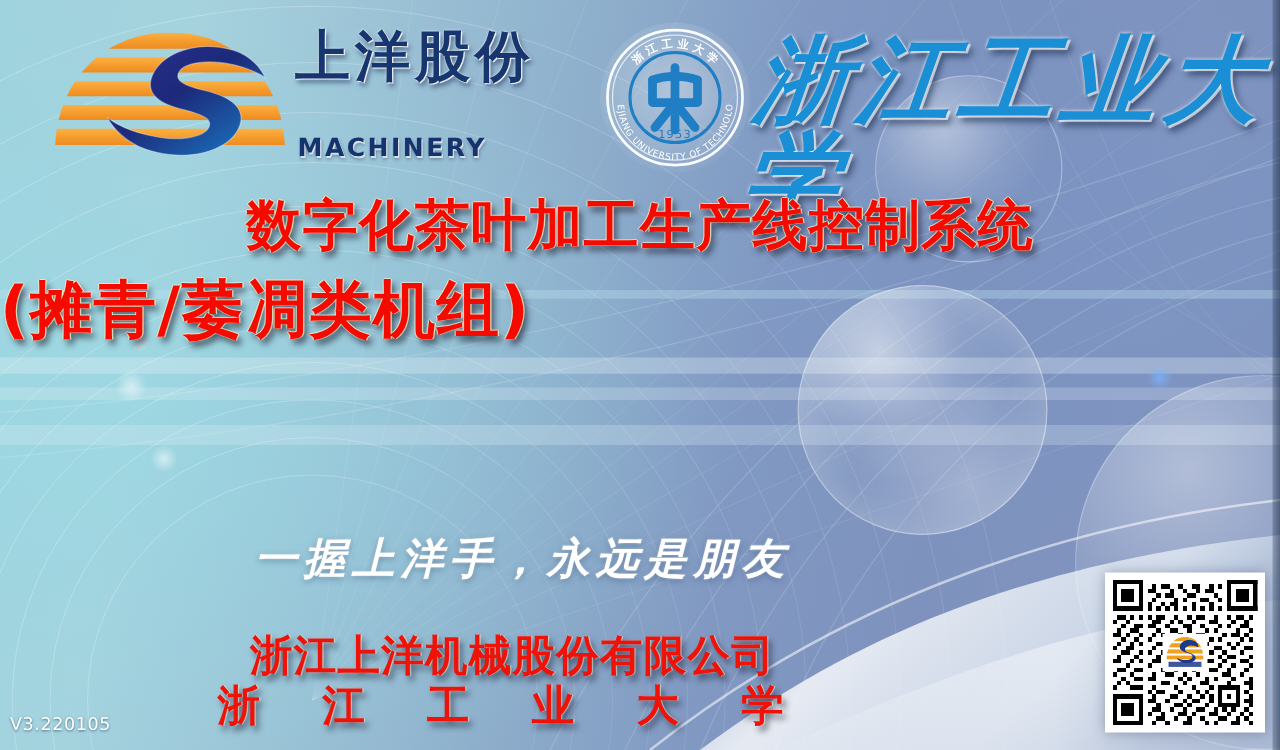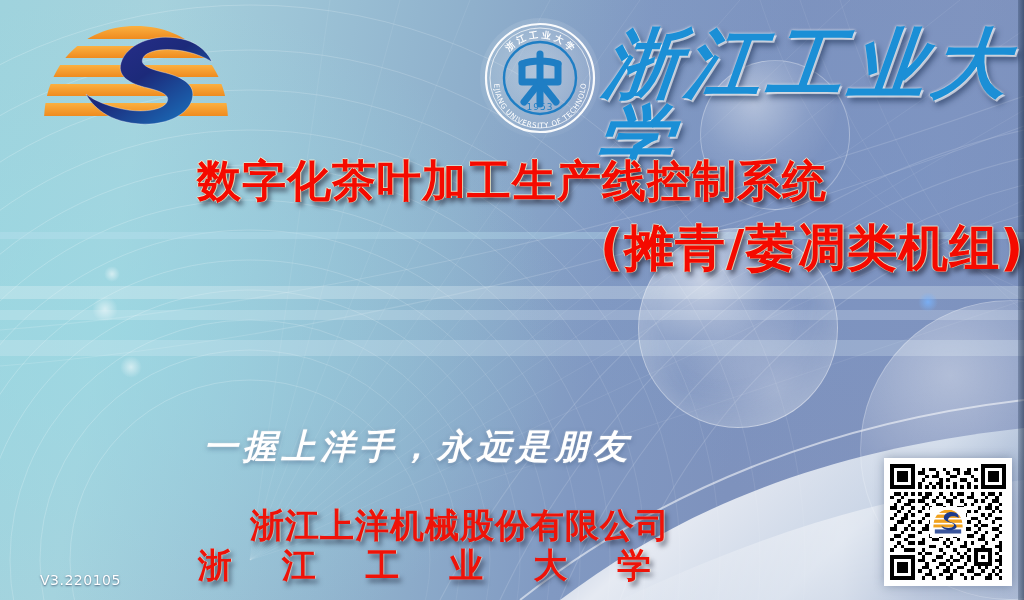--- a/index.html
+++ b/index.html
@@ -96,21 +96,21 @@
   
   .title-1 {
     position:absolute; left:0; top:158px; width:1024px; text-align:center;
     font-size:44px; font-weight:bold; letter-spacing:1px; line-height:1.04;
     color:#f50a00;
     text-shadow: 1px 0 0 rgba(255,245,200,.75), -1px 0 0 rgba(255,245,200,.55),
                  0 -1px 0 rgba(255,250,220,.6), 3px 4px 5px rgba(25,25,40,.65);
     font-family:"DejaVu Sans","Liberation Sans",sans-serif;
   }
   .title-2 {
-    position:absolute; left:0; top:222px; width:1024px; text-align:right;
+    position:absolute; left:0; top:222px; width:1024px; text-align:left;
     font-size:50px; font-weight:bold; letter-spacing:1px; line-height:1.04;
     color:#f50a00;
     text-shadow: 1px 0 0 rgba(255,245,200,.75), -1px 0 0 rgba(255,245,200,.55),
                  0 -1px 0 rgba(255,250,220,.6), 3px 4px 5px rgba(25,25,40,.65);
   }
 
   .prompt {
     position:absolute; left:0; top:310px; width:1024px; text-align:center;
     font-size:44px; font-weight:500; letter-spacing:3px; color:#ffffff;
     text-shadow: 0 2px 6px rgba(40,70,110,.55), 0 0 2px rgba(255,255,255,.55);
@@ -121,40 +121,39 @@
     position:absolute; left:0; top:424px; width:836px; text-align:center;
     font-size:34px; font-weight:bold; letter-spacing:5px; color:#ffffff;
     font-style:italic;
     font-family:"DejaVu Serif","Liberation Serif",serif;
     text-shadow: 0 2px 5px rgba(50,80,120,.5), 0 0 2px rgba(255,255,255,.6);
   }
 
   
   .foot { position:absolute; left:0; top:498px; width:1024px; height:90px; }
   .foot-line {
-    position:absolute; left:150px; width:520px; text-align:right;
+    position:absolute; left:150px; width:520px; text-align:center;
     font-size:34px; font-weight:bold; color:#ef1208; line-height:1;
     font-family:"DejaVu Serif","Liberation Serif",serif;
     text-shadow: 1px 0 0 rgba(255,240,210,.5), 3px 4px 5px rgba(25,30,50,.6);
   }
   .foot-l1 { top:10px; letter-spacing:1px; }
   .foot-l2 { top:50px; letter-spacing:19px; }
   .foot-join {
     position:absolute; left:636px; top:30px;
     font-size:40px; font-weight:bold; color:#ef1208; letter-spacing:2px; line-height:1;
     font-family:"DejaVu Serif","Liberation Serif",serif;
     text-shadow: 1px 0 0 rgba(255,240,210,.5), 3px 4px 5px rgba(25,30,50,.6);
   }
 
   .version {
     position:absolute; left:8px; top:572px;
     font-size:14px; color:#ffffff; letter-spacing:.5px;
     text-shadow:0 1px 2px rgba(40,60,90,.7);
     font-family:"DejaVu Sans","Liberation Sans",sans-serif;
-    margin-left:32px;
   }
 
   
   .qr-wrap {
     position:absolute; left:884px; top:458px; width:128px; height:128px;
     background:#ffffff; padding:6px;
     box-shadow: 0 0 10px rgba(30,50,80,.35);
   }
   .qr-wrap svg { display:block; width:100%; height:100%; }
   .qr-center {
@@ -278,20 +277,22 @@
         <rect x="0" y="47" width="196" height="12" rx="5"></rect>
         <rect x="0" y="66" width="196" height="12" rx="5"></rect>
         <rect x="0" y="85" width="196" height="13" rx="5"></rect>
       </g>
       <path d="M148 22 C 120 14, 92 24, 84 42 C 77 58, 92 66, 110 70 C 126 74, 132 78, 129 84
                C 125 92, 104 96, 80 90 C 58 85, 48 76, 48 76 C 48 76, 58 98, 88 104
                C 120 111, 148 100, 154 82 C 159 66, 142 58, 124 54 C 108 50, 102 46, 105 40
                C 109 32, 128 29, 150 34 C 166 38, 174 44, 174 44 C 174 44, 168 28, 148 22 Z" fill="url(#blG)" stroke="#ffffff" stroke-opacity="0.35" stroke-width="1"></path>
     </svg>
 
+    <div class="brand-cn">上洋股份</div>
+    <div class="brand-sub">MACHINERY</div>
 
     <svg class="zjut-seal" viewBox="0 0 124 128">
       <defs>
         <radialGradient id="sealBG" cx="50%" cy="45%" r="60%">
           <stop offset="0%" stop-color="#ffffff" stop-opacity="0.35"></stop>
           <stop offset="75%" stop-color="#ffffff" stop-opacity="0.10"></stop>
           <stop offset="100%" stop-color="#ffffff" stop-opacity="0"></stop>
         </radialGradient>
         <path id="arcTop" d="M 20 68 A 42 42 0 0 1 104 68" fill="none"></path>
         <path id="arcBot" d="M 16 70 A 46 46 0 0 0 108 70" fill="none"></path>

